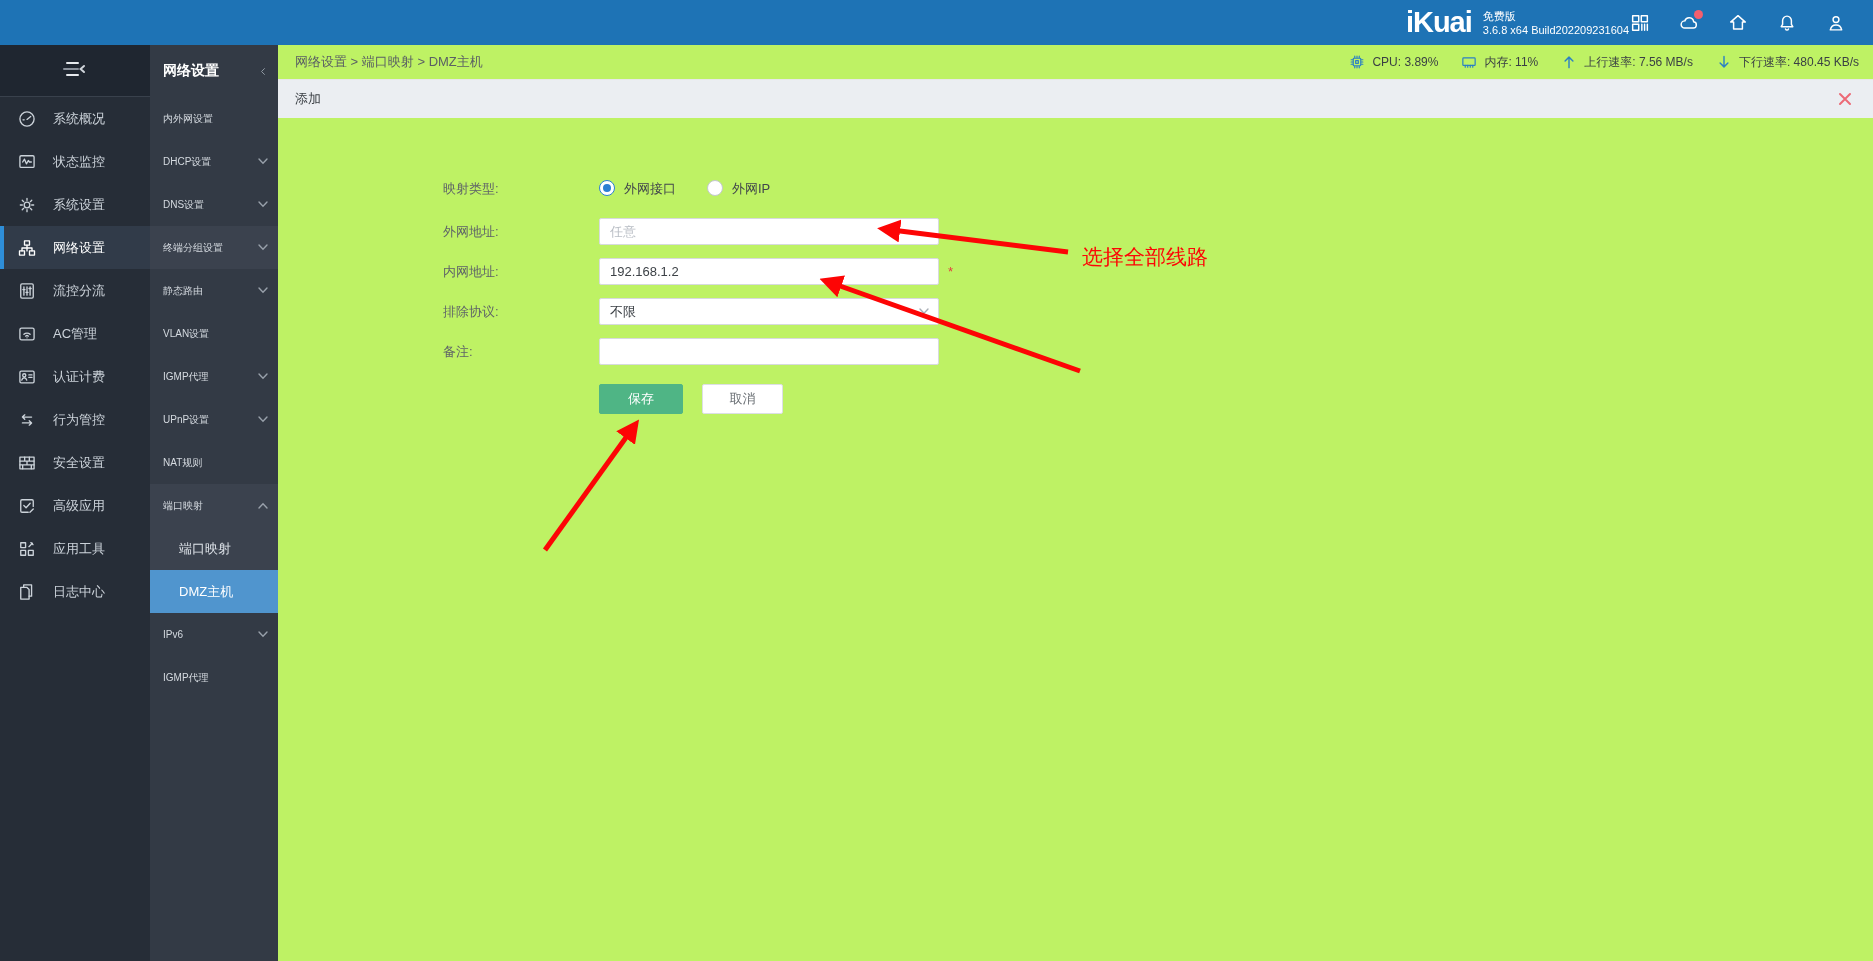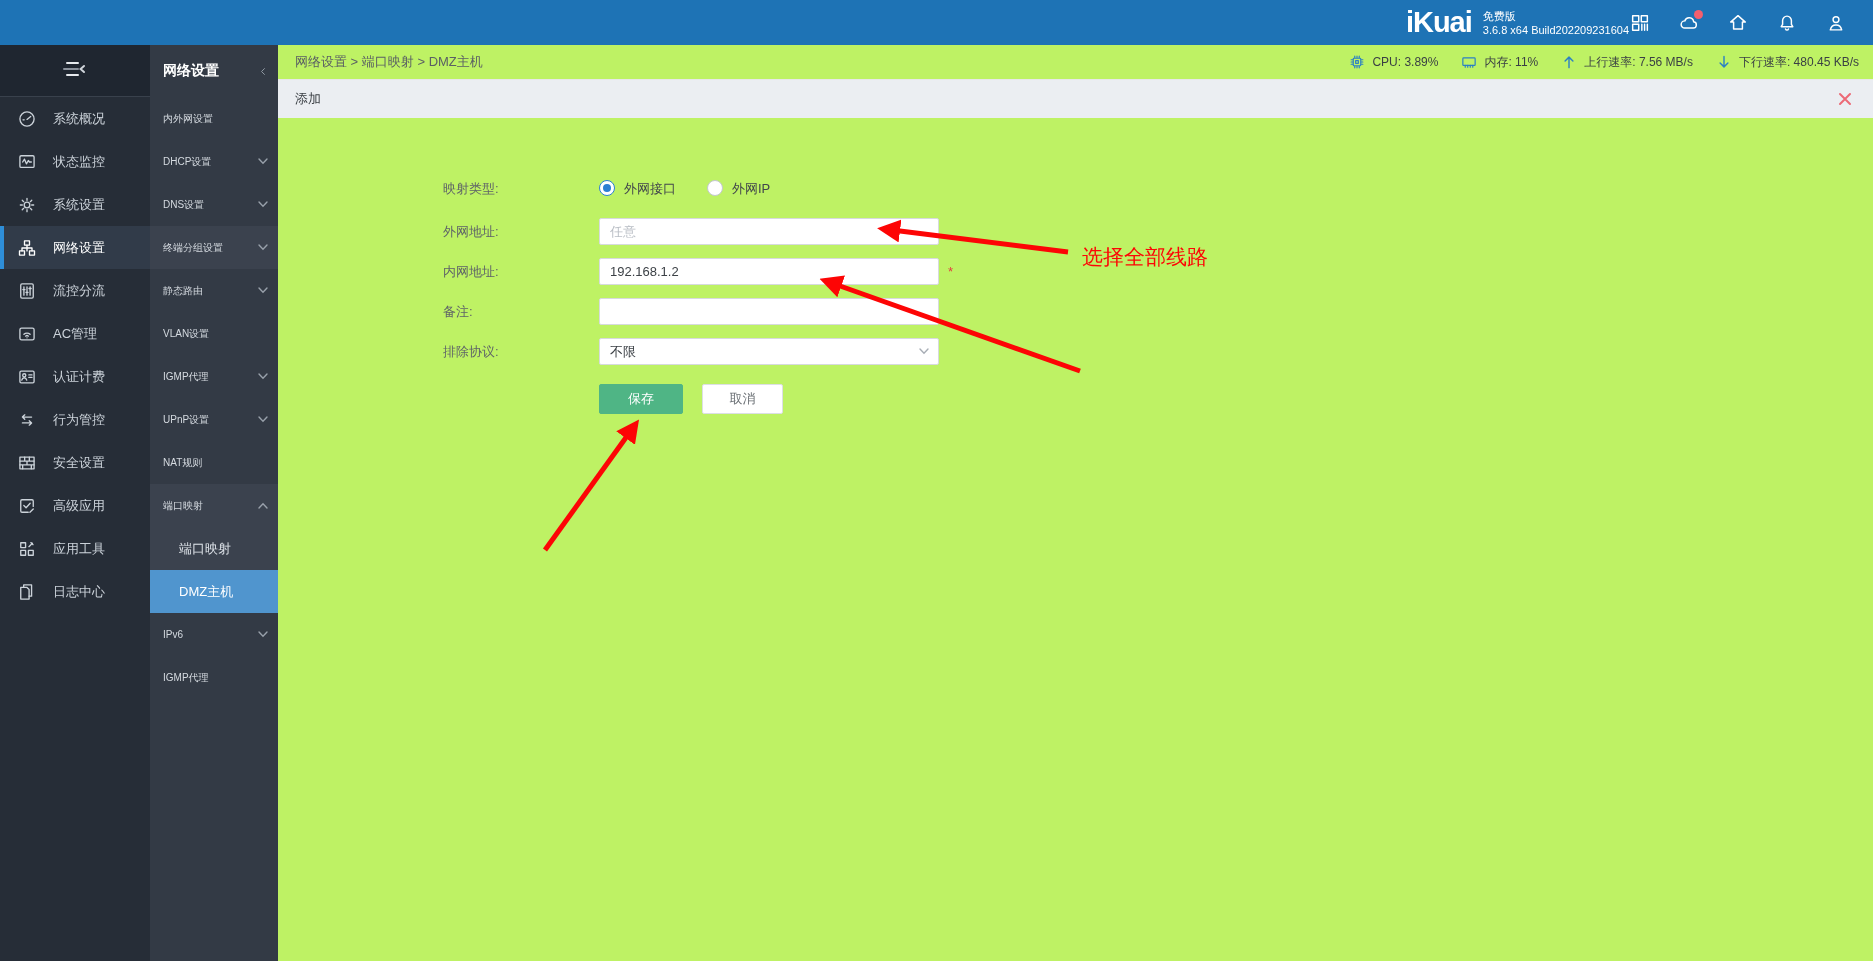--- a/index.html
+++ b/index.html
@@ -437,34 +437,34 @@
         <input class="field" type="text" placeholder="任意" style="">
       </div>
 
       <div class="row">
         <span class="row-label">内网地址:</span>
         <input class="field" type="text" value="192.168.1.2" style="">
         <span class="req">*</span>
       </div>
 
       <div class="row">
-        <span class="row-label">备注:</span>
-        <input class="field" type="text" value="" style="">
-      </div>
-
-      <div class="row">
         <span class="row-label">排除协议:</span>
         <div class="select-field">
           <span>不限</span>
           <span class="chev">
             <svg viewBox="0 0 10 7" fill="none" stroke="currentColor" stroke-width="1.4" stroke-linecap="round">
                 <path d="M1 1l4 4.2L9 1"></path>
               </svg>
           </span>
         </div>
+      </div>
+
+      <div class="row">
+        <span class="row-label">备注:</span>
+        <input class="field" type="text" value="" style="">
       </div>
 
       <div class="btn-row">
         <button class="btn btn-save">保存</button>
         <button class="btn btn-cancel">取消</button>
       </div>
     </div>
   </main>
 </div>
 

